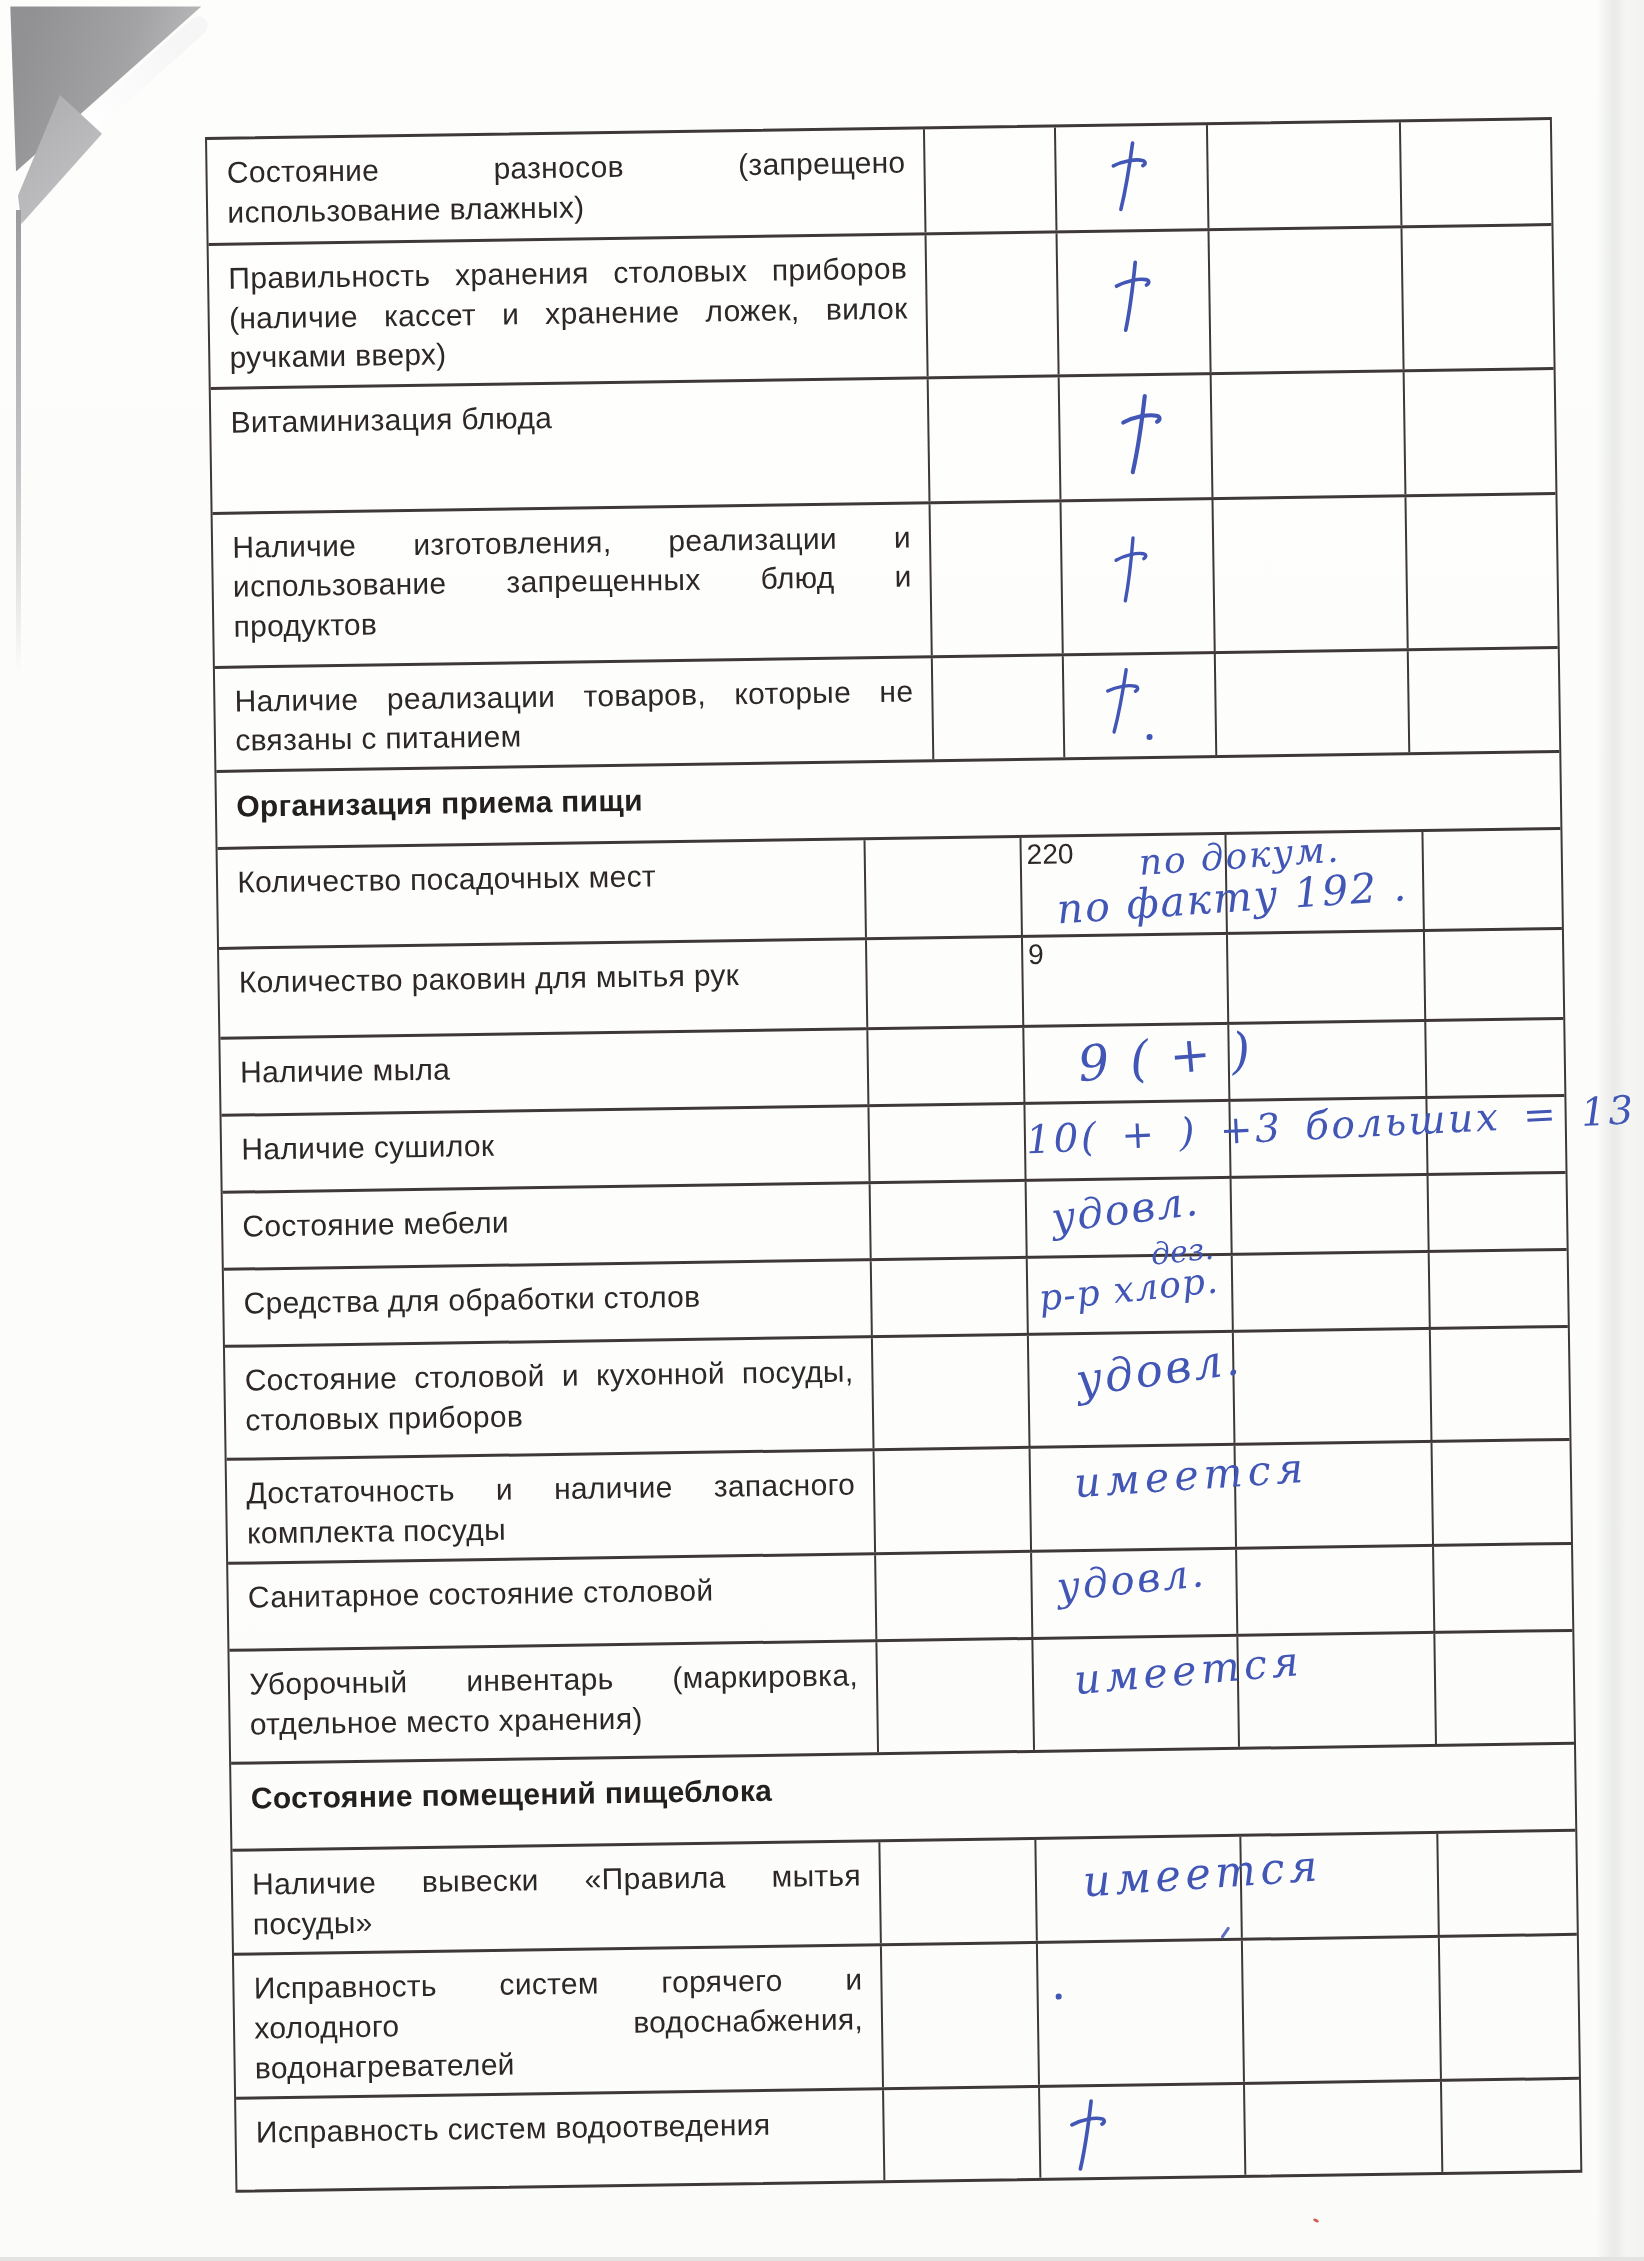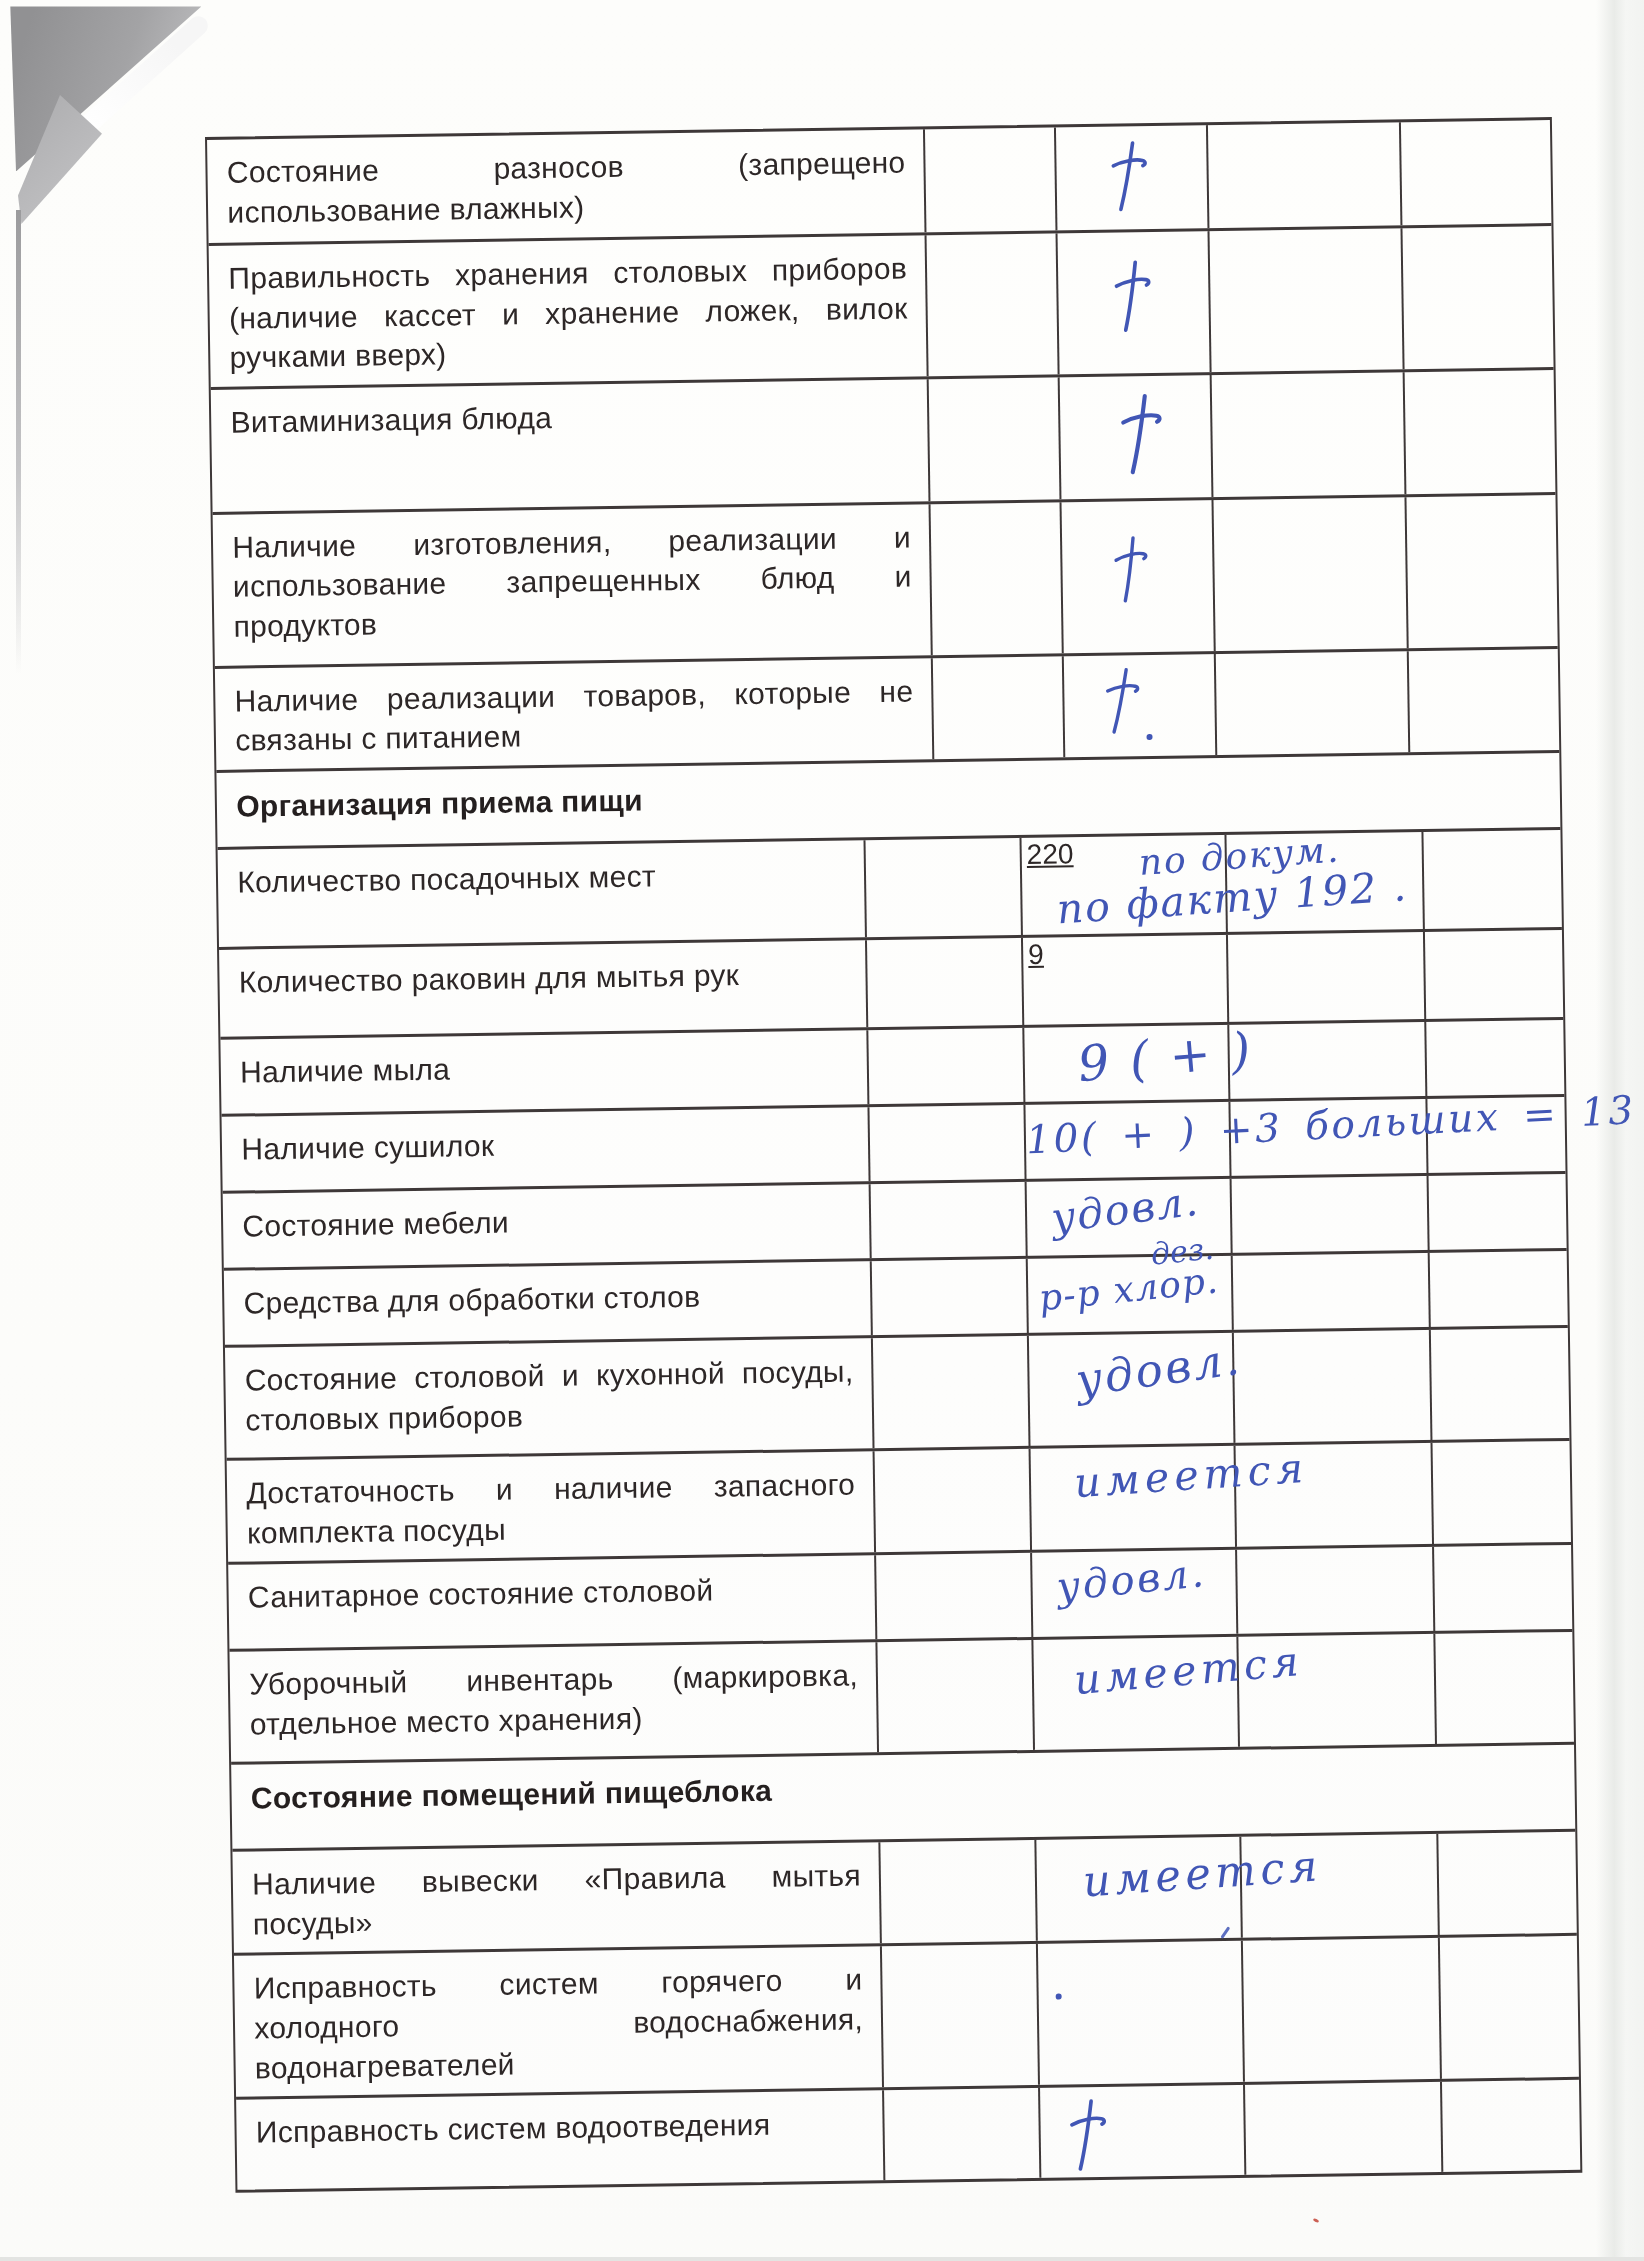--- a/index.html
+++ b/index.html
@@ -43,21 +43,21 @@
   .lbl .lline{text-align:left;}
   .hdrrow .hlbl{padding:17px 19.3px;font-size:30px;font-weight:bold;color:#241f1f;letter-spacing:0.3px;}
   
   #r1{min-height:103px}#r2{min-height:139px}#r3{min-height:122px}#r4{min-height:151px}
   #r5{min-height:100px}#r6{min-height:74px}
   #r7{min-height:97px}#r8{min-height:87px}#r9{min-height:74px}#r10{min-height:74px}
   #r11{min-height:74px}#r12{min-height:74px}#r13{min-height:110px}#r14{min-height:100px}
   #r15{min-height:84px}#r16{min-height:110px}#r17{min-height:84px}
   #r18{min-height:100px}#r19{min-height:139px}#r20{min-height:90px}
   
-  .printed{position:absolute;font-size:28px;color:#2d2727;z-index:2;left:809px;top:1.3px;text-decoration:underline;}
+  .printed{position:absolute;font-size:28px;color:#2d2727;z-index:2;left:809px;top:1.3px;}
   
   .anno{position:absolute;z-index:5;color:#4156b5;font-family:"DejaVu Serif",serif;
     font-style:italic;white-space:nowrap;line-height:1.05;}
   .anno svg{display:block;overflow:visible;}
   .anno svg path{stroke:#4156b5;stroke-width:5.5;fill:none;stroke-linecap:round;}
   .hdot{position:absolute;width:5.8px;height:5.8px;border-radius:50%;background:#4156b5;}
   .stray{position:absolute;width:2.6px;height:13px;background:#4156b5;border-radius:1.3px;
     transform:rotate(38deg);opacity:.85;}
   
   #a-r1{left:901px;top:14px;transform:rotate(3deg)}   #a-r1 svg{width:40px;height:72px}

